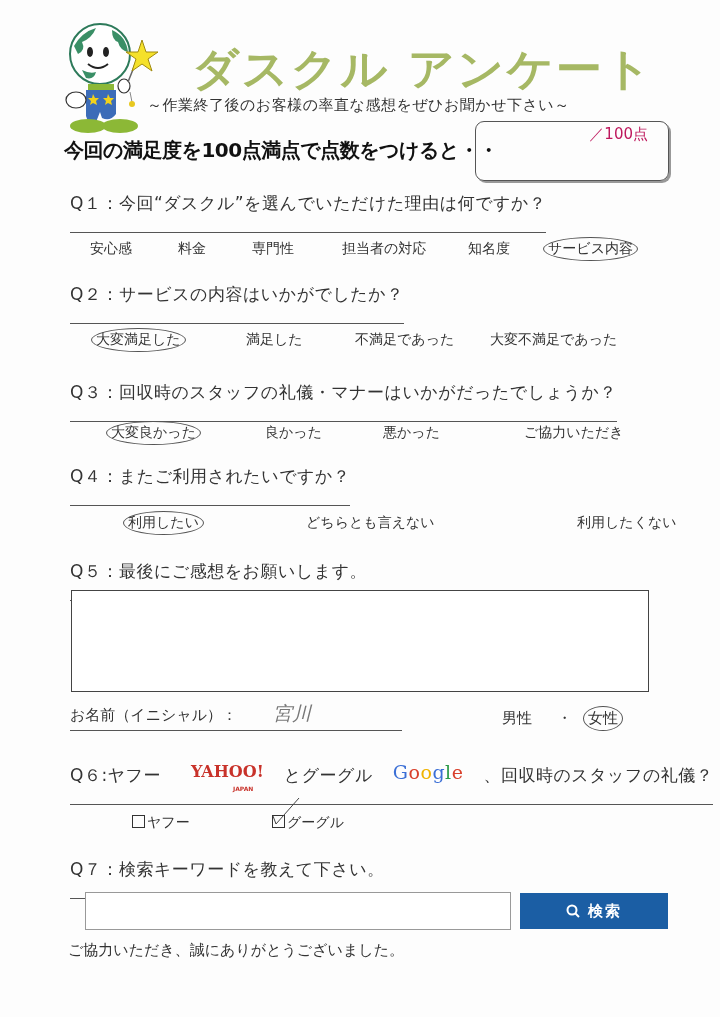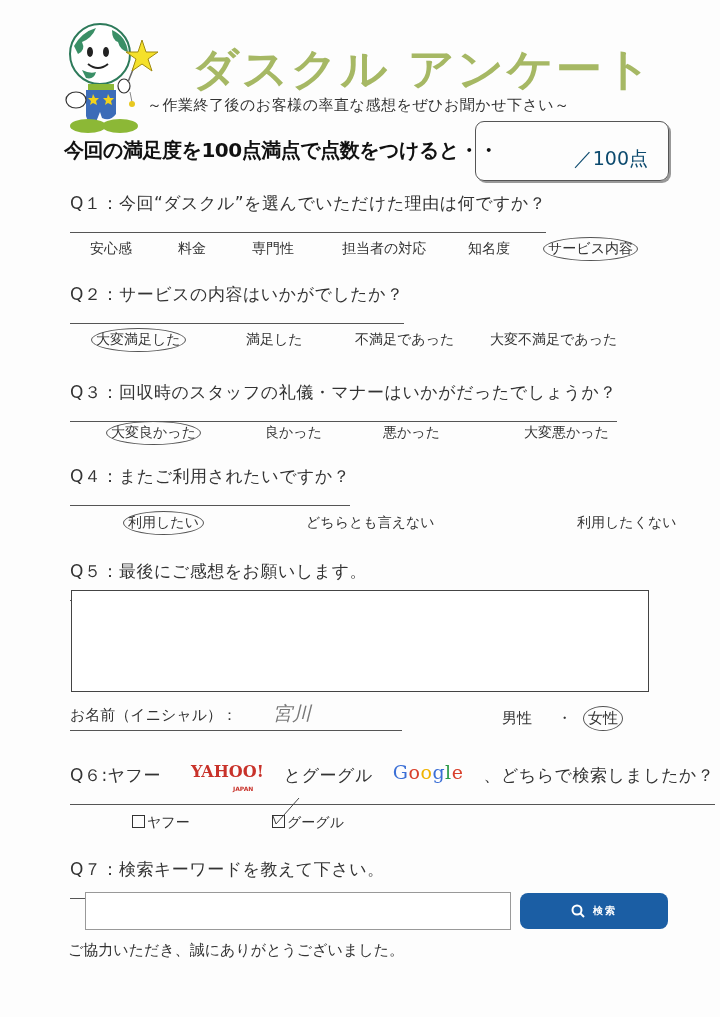--- a/index.html
+++ b/index.html
@@ -14,37 +14,37 @@
     left:192px; top:44px; font-family:"DejaVu Sans", sans-serif; font-weight:bold;
     font-size:44px; letter-spacing:2px; color:#a6b864; line-height:50px; white-space:nowrap;
     transform:scaleX(1.05); transform-origin:left top;
   }
   .subtitle { left:147px; top:96px; font-size:15px; color:#333; white-space:nowrap; letter-spacing:0.5px; }
   .score-prompt { left:64px; top:137px; font-size:20px; font-weight:bold; color:#111; white-space:nowrap; letter-spacing:-0.5px; }
   .score-box {
     left:475px; top:121px; width:192px; height:58px; border:1.5px solid #555; border-radius:9px;
     box-shadow:2px 2px 0 #999;
   }
-  .score-suffix { position:absolute; right:20px; top:24px; font-size:19px; color:#0c4a6e; }
+  .score-suffix { position:absolute; right:20px; top:3px; font-size:15px; color:#be185d; }
   .q { font-size:17px; color:#333; white-space:nowrap; border-bottom:1.5px solid #555; padding-bottom:18px; line-height:22px; letter-spacing:0.5px; }
   .opt { font-size:14px; color:#333; white-space:nowrap; position:absolute; }
   .circled { border:1px solid #555; border-radius:50%; padding:2px 4px; margin:-3px -5px; }
   .textarea-box { left:71px; top:590px; width:576px; height:100px; border:1.5px solid #444; background:#fff; }
   .name-label { left:70px; top:706px; font-size:15px; color:#333; white-space:nowrap; }
   .name-line { left:70px; top:730px; width:332px; height:0; border-bottom:1.5px solid #555; }
   .name-value { left:273px; top:701px; font-size:19px; color:#777; font-family:"DejaVu Serif", serif; font-style:italic; }
   .gender { top:709px; font-size:15px; color:#333; white-space:nowrap; }
   .yahoo { font-family:"DejaVu Serif", serif; font-weight:bold; color:#c8322a; font-size:16px; letter-spacing:0px; position:relative; top:-3px; }
   .yahoo-sub { position:absolute; left:42px; top:17px; font-size:6px; color:#c8322a; font-family:"DejaVu Sans", sans-serif; font-weight:bold; }
   .google { font-family:"DejaVu Serif", serif; font-size:19px; position:relative; top:-3px; }
   .checkbox { display:inline-block; width:11px; height:11px; border:1.2px solid #333; vertical-align:-1px; margin-right:2px; }
   .search-input { left:85px; top:892px; width:424px; height:36px; border:1px solid #999; background:#fff; }
   .search-button {
     left:520px; top:893px; width:148px; height:36px; background:#1b5ea4; color:#fff;
-    display:flex; align-items:center; justify-content:center; font-size:10px; font-weight:bold; letter-spacing:2px;border-radius:8px;
+    display:flex; align-items:center; justify-content:center; font-size:15px; font-weight:bold; letter-spacing:2px;
   }
   .thanks { left:68px; top:941px; font-size:15px; color:#333; white-space:nowrap; }
 </style>
 </head>
 <body>
 
 <div class="abs mascot">
   <svg width="110" height="118" viewBox="0 0 110 118">
     <circle cx="38" cy="34" r="30" fill="#fff" stroke="#2d7a5a" stroke-width="2"></circle>
     <path d="M12 26 q8 -14 22 -18 q-4 10 -14 14 q4 8 -4 12z" fill="#3a8f66"></path>
@@ -87,21 +87,21 @@
 <div class="abs q" style="left:70px; top:283px;">Q２：サービスの内容はいかがでしたか？</div>
 <span class="opt circled" style="left:96px; top:331px;">大変満足した</span>
 <span class="opt" style="left:246px; top:331px;">満足した</span>
 <span class="opt" style="left:355px; top:331px;">不満足であった</span>
 <span class="opt" style="left:490px; top:331px;">大変不満足であった</span>
 
 <div class="abs q" style="left:70px; top:373px;margin-top:8px;">Q３：回収時のスタッフの礼儀・マナーはいかがだったでしょうか？</div>
 <span class="opt circled" style="left:111px; top:424px;">大変良かった</span>
 <span class="opt" style="left:265px; top:424px;">良かった</span>
 <span class="opt" style="left:383px; top:424px;">悪かった</span>
-<span class="opt" style="left:524px; top:424px;">大変悪かった</span>
+<span class="opt" style="left:524px; top:424px;">ご協力いただき</span>
 
 <div class="abs q" style="left:70px; top:465px;">Q４：またご利用されたいですか？</div>
 <span class="opt circled" style="left:128px; top:514px;">利用したい</span>
 <span class="opt" style="left:306px; top:514px;">どちらとも言えない</span>
 <span class="opt" style="left:529px; top:514px;margin-left:48px;">利用したくない</span>
 
 <div class="abs q" style="left:70px; top:560px;">Q５：最後にご感想をお願いします。</div>
 <div class="abs textarea-box"></div>
 
 <div class="abs name-label">お名前（イニシャル）：</div>
@@ -115,21 +115,21 @@
 <div class="abs q" style="left:70px; top:764px; display:flex; align-items:flex-end; gap:20px;">
   <span>Q６:ヤフー</span>
   <span class="yahoo" style="margin-left:10px;">
     <span>YAHOO!</span>
     <span class="yahoo-sub">JAPAN</span>
   </span>
   <span>とグーグル</span>
   <span class="google">
     <span style="color:#3b6fd6">G</span><span style="color:#d9402c">o</span><span style="color:#f0b400">o</span><span style="color:#3b6fd6">g</span><span style="color:#2a9a46">l</span><span style="color:#d9402c">e</span>
   </span>
-  <span>、どちらで検索しましたか？</span>
+  <span>、回収時のスタッフの礼儀？</span>
 </div>
 <span class="opt" style="left:132px; top:814px;">
   <span class="checkbox"></span><span>ヤフー</span>
 </span>
 <span class="opt" style="left:272px; top:814px;">
   <span class="checkbox" style="position:relative;">
     <svg width="30" height="30" style="position:absolute; left:-2px; top:-20px;" viewBox="0 0 30 30">
         <path d="M2 20 L5 28 L28 2" stroke="#444" stroke-width="1" fill="none"></path>
       </svg>
   </span><span>グーグル</span>

